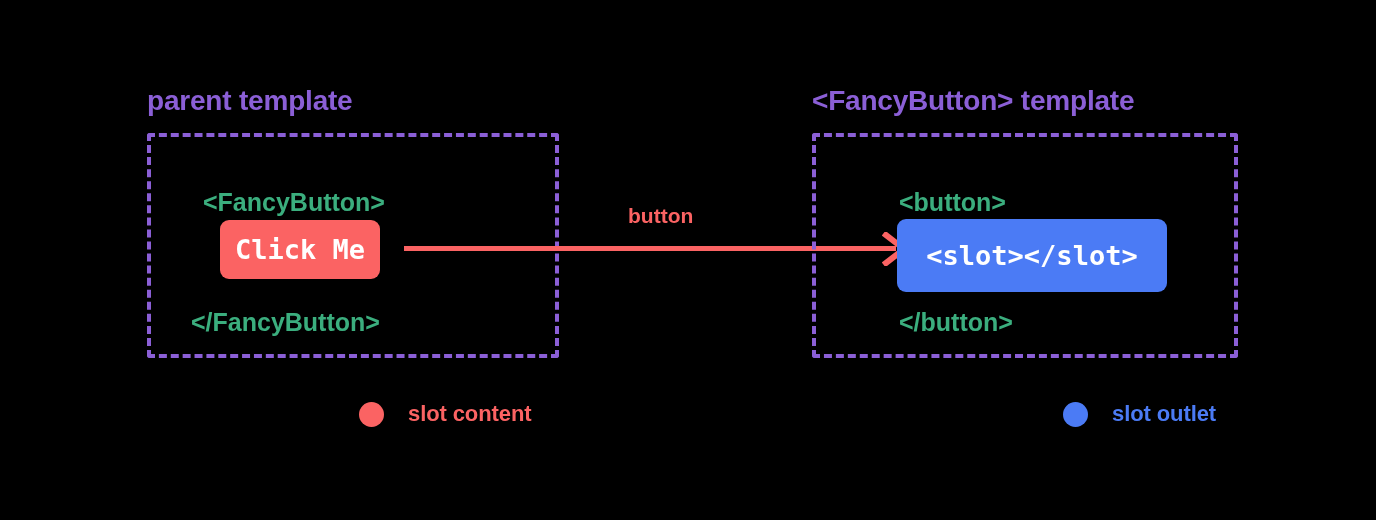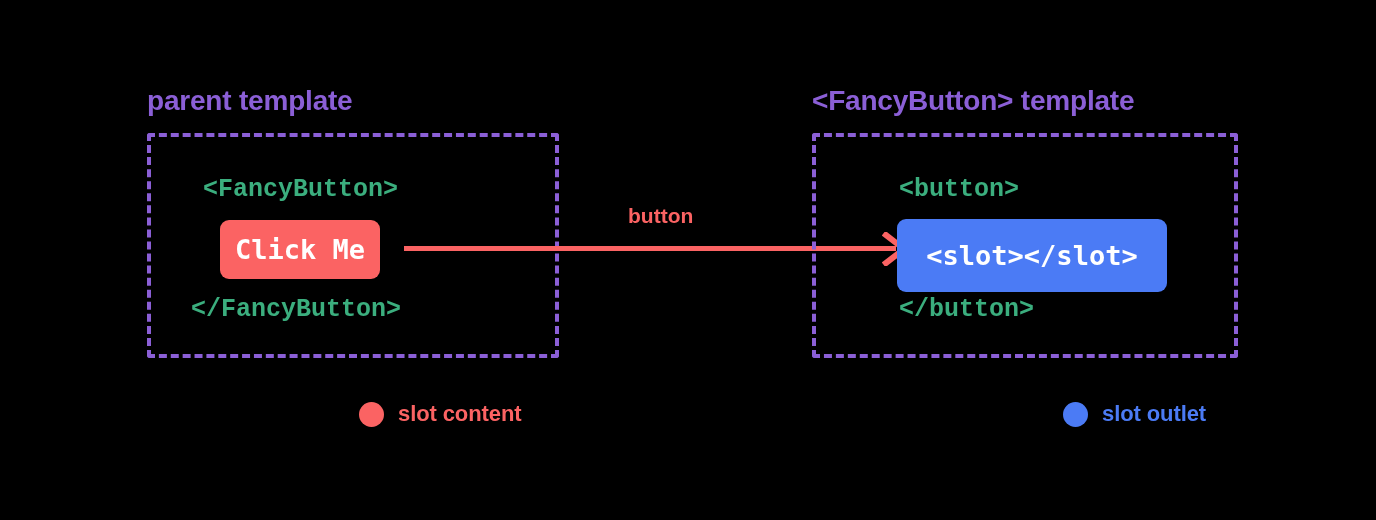--- a/index.html
+++ b/index.html
@@ -40,25 +40,26 @@
     border: 4px dashed #8B5FD6;
     box-sizing: border-box;
     border-radius: 3px;
   }
   #box-parent { left: 147px; top: 133px; width: 412px; height: 225px; }
   #box-fancy  { left: 812px; top: 133px; width: 426px; height: 225px; }
 
   
   .code-line {
     position: absolute;
-    font-family: Liberation Mono, monospace;
+    font-family: Liberation Sans, sans-serif;
     font-weight: bold;
     font-size: 25px;
     color: #3BAE7E;
     white-space: pre;
+    margin-top: 13px;
   }
   #code-open-fancy  { left: 203px; top: 175px; }
   #code-close-fancy { left: 191px; top: 295px; }
   #code-open-btn    { left: 899px; top: 175px; }
   #code-close-btn   { left: 899px; top: 295px; }
 
   
   .pill {
     position: absolute;
     display: flex;
@@ -104,21 +105,21 @@
     font-size: 21px;
     color: #FB6363;
     white-space: nowrap;
   }
 
   
   .legend-item {
     position: absolute;
     display: flex;
     align-items: center;
-    gap: 14px;
+    gap: 24px;
   }
   #legend-slot-content { left: 359px; top: 401px; }
   #legend-slot-outlet  { left: 1063px; top: 401px; }
 
   .legend-dot {
     width: 25px;
     height: 25px;
     border-radius: 50%;
     flex: 0 0 auto;
   }

